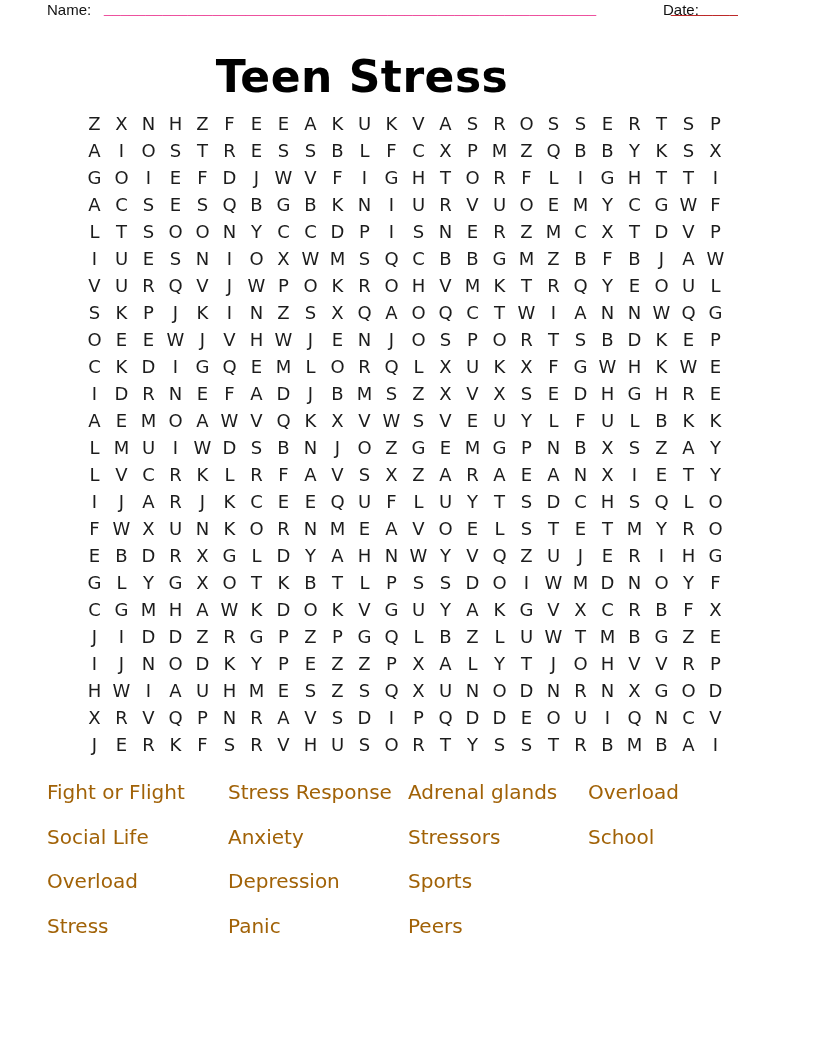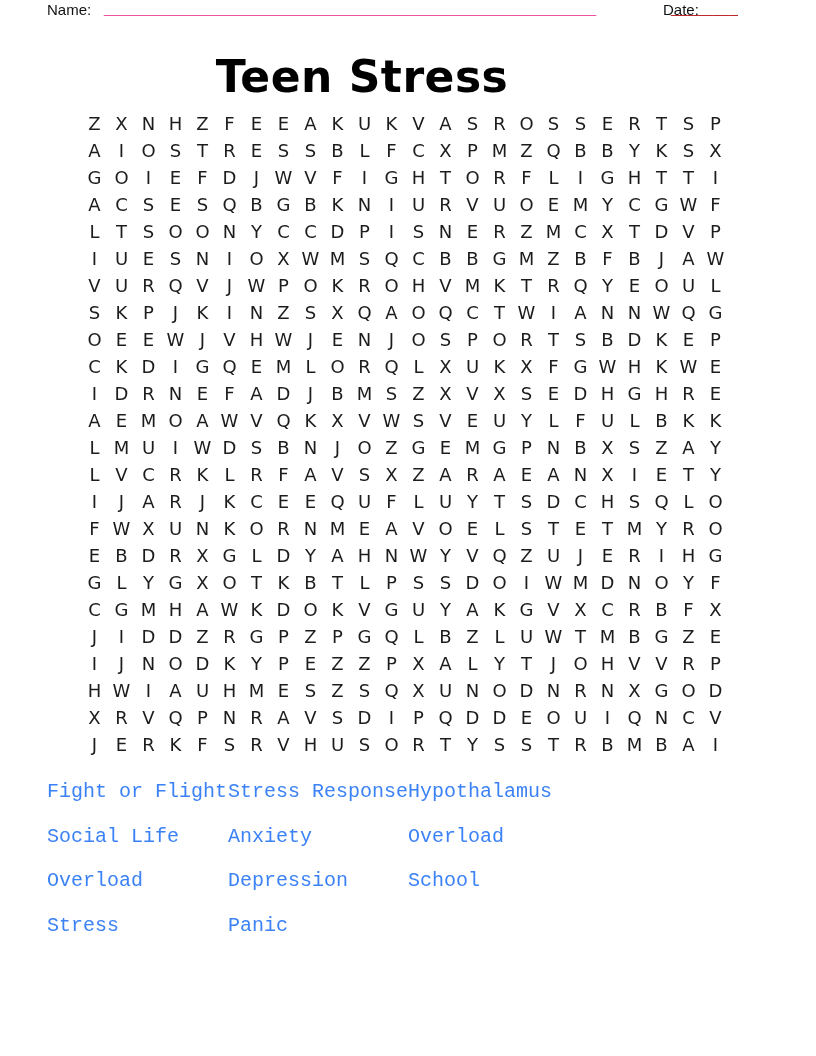--- a/index.html
+++ b/index.html
@@ -27,21 +27,21 @@
   
   .grid { position:absolute; left:81px; top:110px;
           display:grid; grid-template-columns:repeat(24, 27px); grid-auto-rows:27px; }
   .cell { display:flex; align-items:center; justify-content:center;
           font-size:18px; line-height:1; color:#1c1c1c; }
 
   
   .words { position:absolute; left:47px; top:770px; display:flex; }
   .word-col { width:180px; }
   .word-col:nth-child(1) { width:181px; }
-  .word { font-size:20px; line-height:44.7px; white-space:nowrap; color:#3b82f6;font-family:Liberation Mono, monospace; }
+  .word { font-size:20px; line-height:44.7px; white-space:nowrap; color:#a16207; }
 </style>
 </head>
 <body>
 
 <div class="page">
 
   <div class="header">
     <span class="name-label">Name:</span>
     <span class="name-line">___________________________________________________________</span>
     <span class="date-label">Date:</span>
@@ -636,19 +636,24 @@
         <div class="word">Overload</div>
         <div class="word">Stress</div>
       </div>
       <div class="word-col">
         <div class="word">Stress Response</div>
         <div class="word">Anxiety</div>
         <div class="word">Depression</div>
         <div class="word">Panic</div>
       </div>
       <div class="word-col">
-        <div class="word">Hypothalamus</div>
+        <div class="word">Adrenal glands</div>
+        <div class="word">Stressors</div>
+        <div class="word">Sports</div>
+        <div class="word">Peers</div>
+      </div>
+      <div class="word-col">
         <div class="word">Overload</div>
         <div class="word">School</div>
       </div>
     </div>
 
 </div>
 
 </body></html>

